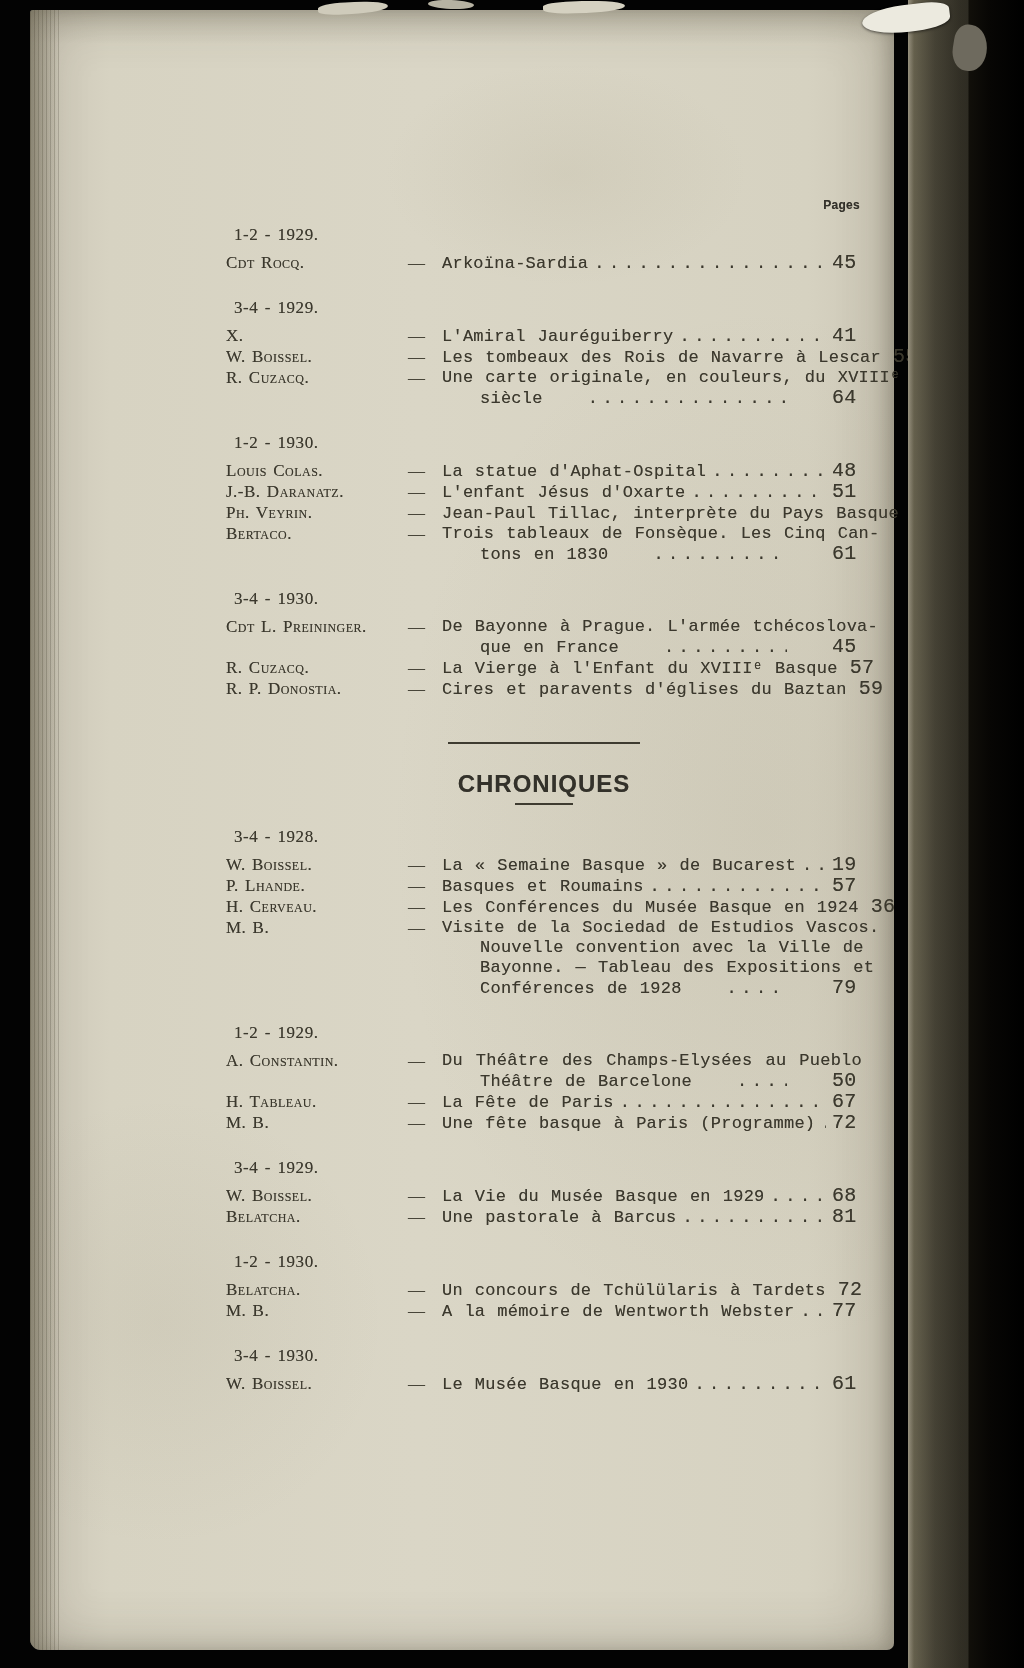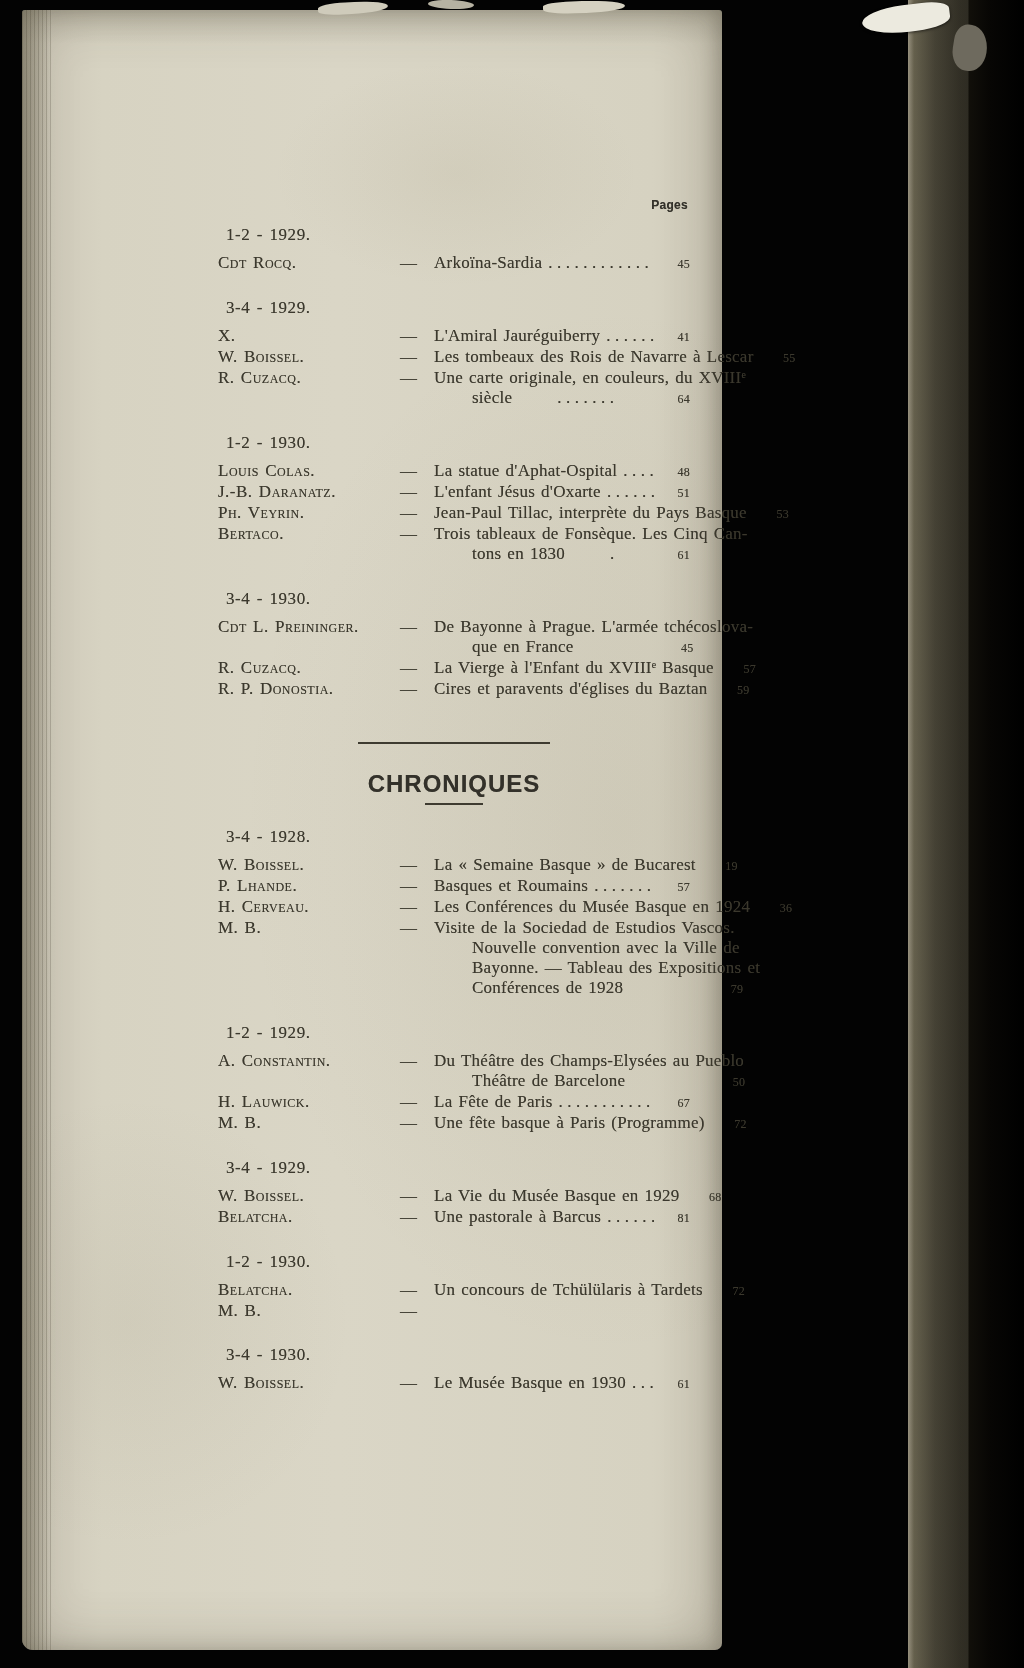--- a/index.html
+++ b/index.html
@@ -12,21 +12,21 @@
   
   .frag { position:absolute; z-index:2; }
   .f1 { left:318px; top:2px;  width:70px; height:12px; background:#cfcbbb; transform:rotate(-3deg); border-radius:45% 55% 60% 40%; }
   .f2 { left:428px; top:0;    width:46px; height:9px;  background:#b6b2a2; transform:rotate(2deg);  border-radius:50%; }
   .f3 { left:543px; top:1px;  width:82px; height:12px; background:#d5d1c1; transform:rotate(-2deg); border-radius:40% 60% 55% 45%; }
   .f4 { left:862px; top:5px;  width:88px; height:27px; background:#eceadf; transform:rotate(-7deg); border-radius:55% 35% 45% 60%; box-shadow:0 1px 3px rgba(0,0,0,.6); }
   .f5 { left:953px; top:25px; width:34px; height:46px; background:#6e6a5e; transform:rotate(9deg);  border-radius:40% 60% 50% 50%; }
 
   
   .paper {
-    position:absolute; z-index:1; left:22px; top:10px; width:700px; height:1640px;
+    position:absolute; z-index:1; left:30px; top:10px; width:864px; height:1640px;
     color:#3b382d;
     border-radius:3px 3px 7px 11px;
     background:
       radial-gradient(ellipse 260px 160px at 62% 10%, rgba(150,140,110,0.10), transparent 70%),
       radial-gradient(ellipse 500px 700px at 85% 50%, rgba(130,120,95,0.10), transparent 75%),
       radial-gradient(ellipse 300px 300px at 15% 80%, rgba(120,112,88,0.08), transparent 75%),
       linear-gradient(180deg, rgba(90,85,65,0.16), rgba(90,85,65,0) 34px),
       linear-gradient(90deg, #bfbaa9 0px, #cfcaba 30px, #d7d3c2 80px, #dad6c6 45%, #d6d2c1 90%, #cbc6b5 100%);
     box-shadow: inset 0 0 55px rgba(70,63,45,0.30), inset -6px 0 16px rgba(60,55,40,0.22);
     padding-left: 28px;
@@ -59,31 +59,31 @@
     font-weight:bold; font-size:12px; letter-spacing:0.3px; color:#33312a;
     margin-bottom:6px; padding-right:2px;
   }
   .toc-section { margin-top:24px; }
   .toc-section:first-child { margin-top:10px; }
   .date-heading { padding-left:8px; margin-bottom:8px; letter-spacing:0.6px; }
 
   .entry { display:grid; grid-template-columns:182px 34px 1fr; align-items:start; }
   .author { font-variant:small-caps; letter-spacing:0.5px; }
   .dash { text-align:left; }
-  .title-block { min-width:0; }
+  .title-block { min-width:0;font-family:Liberation Mono, monospace; }
   .tline.cont { padding-left:38px;gap:39px; }
   .tline.just { text-align:justify; text-align-last:justify; }
   .tline.lastline { display:flex; align-items:baseline; }
   .ttext { flex:0 0 auto; white-space:nowrap; }
   .dots { flex:1 1 auto; min-width:0; overflow:hidden; margin:0 6px; }
   .dots::after {
     content:"....................................................................................................";
     letter-spacing:4.5px;
   }
-  .pagenum { flex:0 0 30px; text-align:right; font-size:12px; }
+  .pagenum { flex:0 0 30px; text-align:left; font-size:20px; }
 
   .divider-rule { width:192px; height:2px; background:#3e3b30; margin:42px auto 0; }
   .chroniques {
     font-family:"Liberation Sans","DejaVu Sans",sans-serif;
     font-size:24px; font-weight:bold; letter-spacing:1px; color:#33312a;
     text-align:center; margin-top:30px;
   }
   .chroniques-underline { width:58px; height:2px; background:#3e3b30; margin:9px auto 0; }
   .toc-bottom-wrap { margin-top:22px; }
 </style>
@@ -306,21 +306,21 @@
               <div class="title-block">
                 <div class="tline just"><span class="ttext">Du Théâtre des Champs-Elysées au Pueblo</span></div>
                 <div class="tline cont lastline">
                   <span class="ttext">Théâtre de Barcelone</span>
                   <span class="dots"></span>
                   <span class="pagenum">50</span>
                 </div>
               </div>
             </div>
             <div class="entry">
-              <span class="author">H. Lauwick.</span>
+              <span class="author">H. Tableau.</span>
               <span class="dash">—</span>
               <div class="title-block">
                 <div class="tline lastline">
                   <span class="ttext">La Fête de Paris</span>
                   <span class="dots"></span>
                   <span class="pagenum">67</span>
                 </div>
               </div>
             </div>
             <div class="entry">
@@ -369,20 +369,27 @@
                 <div class="tline lastline">
                   <span class="ttext">Un concours de Tchülülaris à Tardets</span>
                   <span class="dots"></span>
                   <span class="pagenum">72</span>
                 </div>
               </div>
             </div>
             <div class="entry">
               <span class="author">M. B.</span>
               <span class="dash">—</span>
+              <div class="title-block">
+                <div class="tline lastline">
+                  <span class="ttext">A la mémoire de Wentworth  Webster</span>
+                  <span class="dots"></span>
+                  <span class="pagenum">77</span>
+                </div>
+              </div>
             </div>
           </section>
           <section class="toc-section">
             <div class="date-heading">3-4 - 1930.</div>
             <div class="entry">
               <span class="author">W. Boissel.</span>
               <span class="dash">—</span>
               <div class="title-block">
                 <div class="tline lastline">
                   <span class="ttext">Le Musée Basque en 1930</span>

